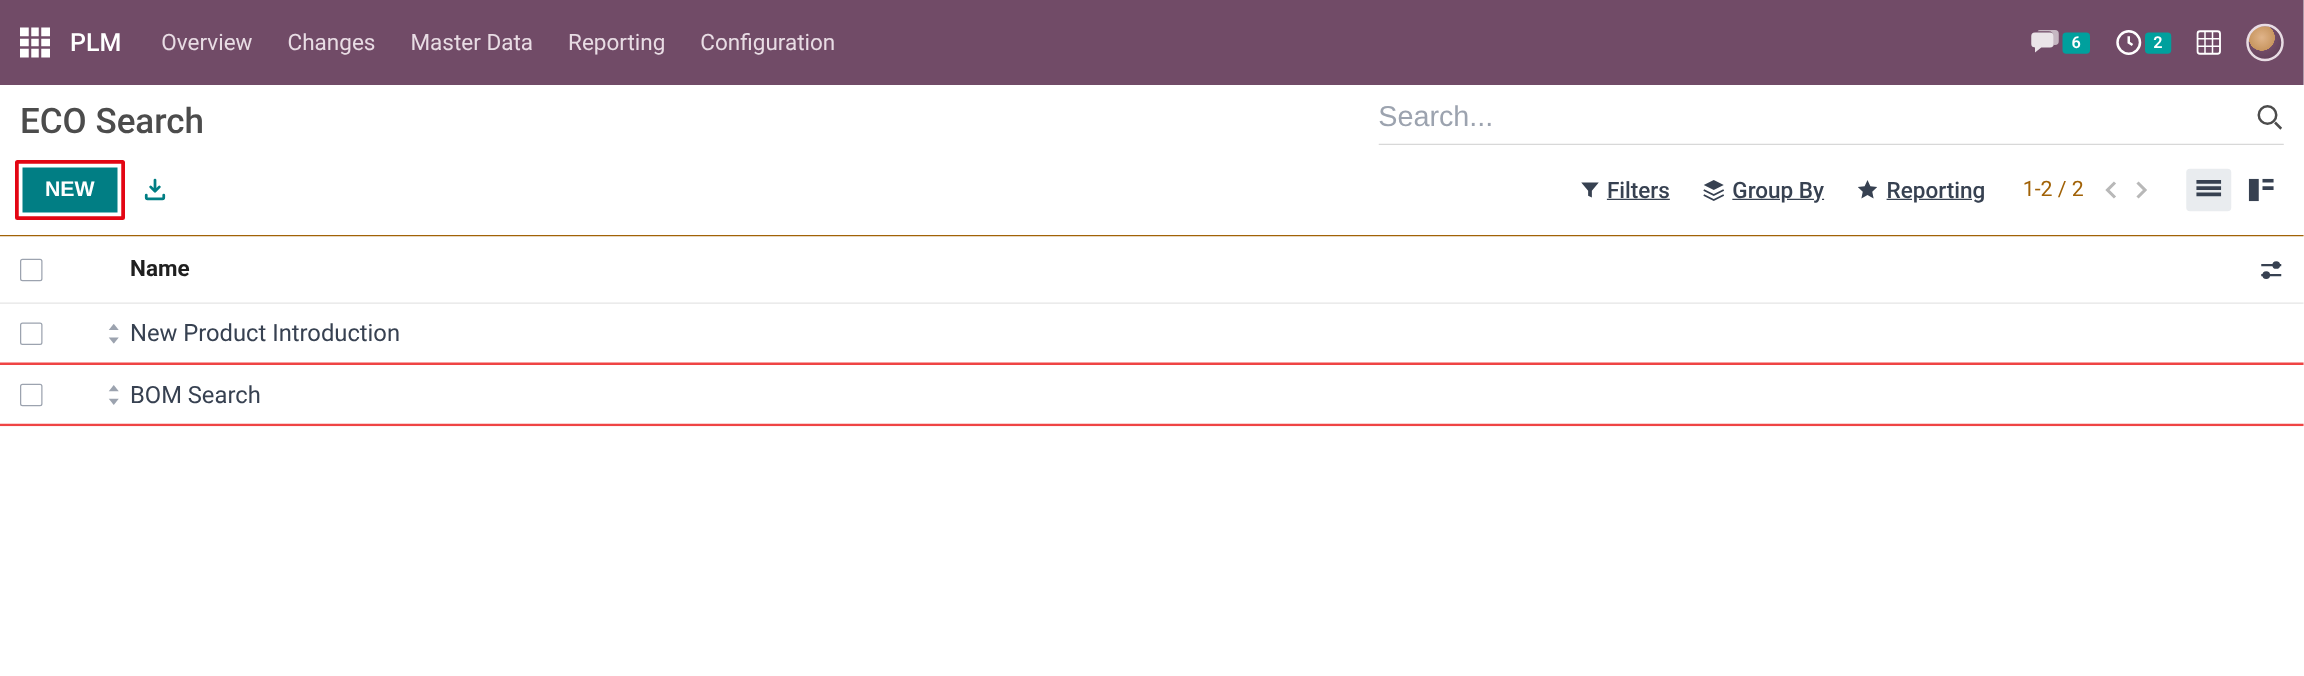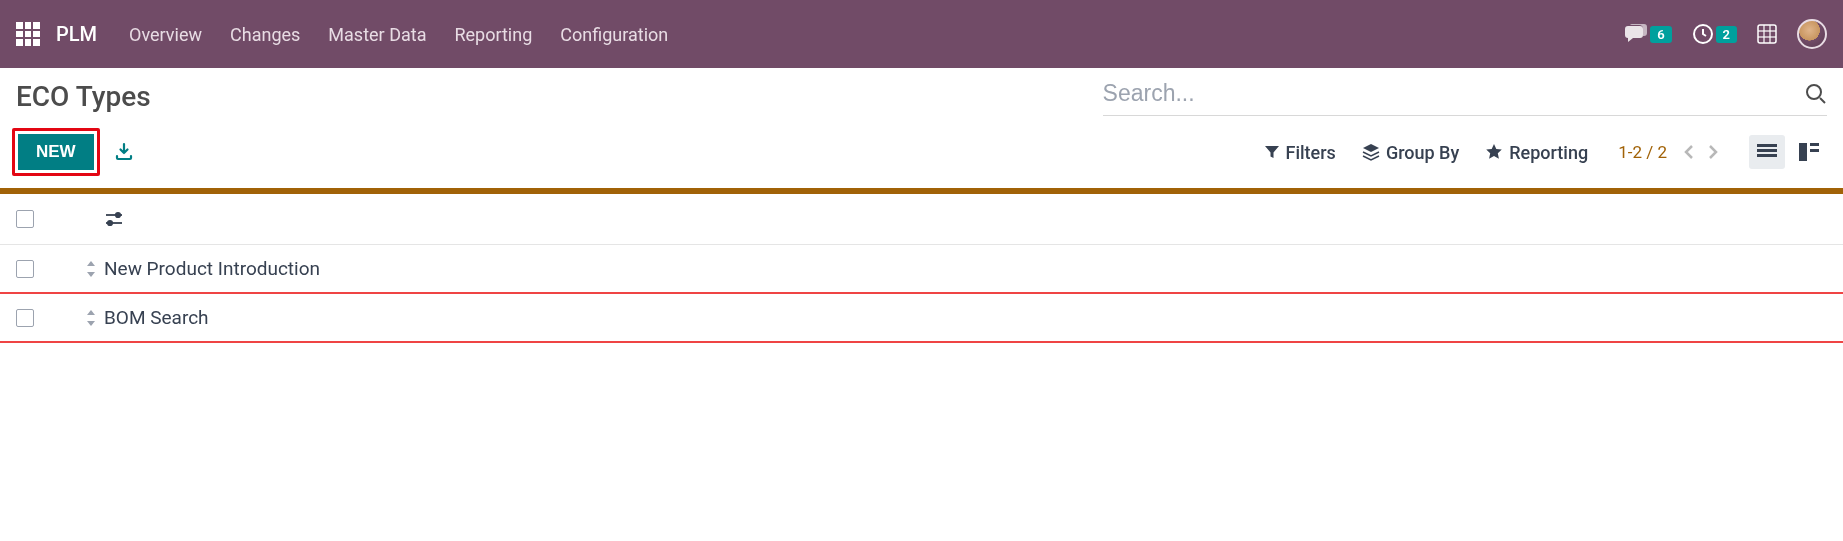--- a/index.html
+++ b/index.html
@@ -70,21 +70,21 @@
     color: #6b7280;
     padding: 4px 0;
   }
   .search-input::placeholder { color: #9ca3af; }
   .search-icon-btn { cursor: pointer; color: #4c4c4c; }
   
   .toolbar-row {
     display: flex;
     align-items: center;
     padding: 12px 16px 12px 12px;
-    border-bottom: 6px solid #a16207;
+    border-bottom: 1px solid #a16207;
   }
   .new-btn-wrap {
     border: 3px solid #e30613;
     padding: 3px;
     display: inline-block;
     border-radius: 2px;
   }
   .new-btn {
     background: #017E84;
     color: #fff;
@@ -98,20 +98,21 @@
   .toolbar-spacer { flex: 1; }
   .filter-btn {
     display: flex;
     align-items: center;
     gap: 6px;
     font-size: 18px;
     font-weight: 500;
     color: #374151;
     cursor: pointer;
     margin-right: 26px;
+    text-decoration: underline;
   }
   .pager {
     font-size: 17px;
     color: #a16207;
     margin: 0 10px 0 30px;
   }
   .pager-btn { color: #b8b8b8; cursor: pointer; padding: 0 6px; font-size: 20px; }
   .view-switch { display: flex; gap: 6px; margin-left: 24px; }
   .view-btn {
     width: 36px; height: 34px;
@@ -203,21 +204,21 @@
           <line x1="1" y1="13" x2="19" y2="13" stroke="#fff" stroke-width="1.2"></line>
           <line x1="7" y1="1" x2="7" y2="19" stroke="#fff" stroke-width="1.2"></line>
           <line x1="13" y1="1" x2="13" y2="19" stroke="#fff" stroke-width="1.2"></line>
         </svg>
     </div>
     <div class="avatar"></div>
   </div>
 </div>
 
 <div class="control-row">
-  <div class="page-title">ECO Types</div>
+  <div class="page-title">ECO Search</div>
   <div class="search-area">
     <input class="search-input" placeholder="Search..." style="">
     <div class="search-icon-btn">
       <svg width="22" height="22" viewBox="0 0 22 22" fill="none" stroke="#4c4c4c" stroke-width="2">
           <circle cx="9" cy="9" r="7"></circle>
           <line x1="15" y1="15" x2="20" y2="20"></line>
         </svg>
     </div>
   </div>
 </div>
@@ -278,20 +279,21 @@
           <rect x="11" y="0" width="9" height="3"></rect>
           <rect x="11" y="6" width="9" height="3"></rect>
         </svg>
     </div>
   </div>
 </div>
 
 <div class="table-header">
   <div class="checkbox"></div>
   <div class="col-handle"></div>
+  <div class="col-name-header">Name</div>
   <div class="settings-icon">
     <svg width="20" height="18" viewBox="0 0 20 18" fill="none" stroke="#374151" stroke-width="1.8">
         <line x1="2" y1="5" x2="18" y2="5"></line>
         <circle cx="14" cy="5" r="2.2" fill="#374151"></circle>
         <line x1="2" y1="13" x2="18" y2="13"></line>
         <circle cx="6" cy="13" r="2.2" fill="#374151"></circle>
       </svg>
   </div>
 </div>
 

